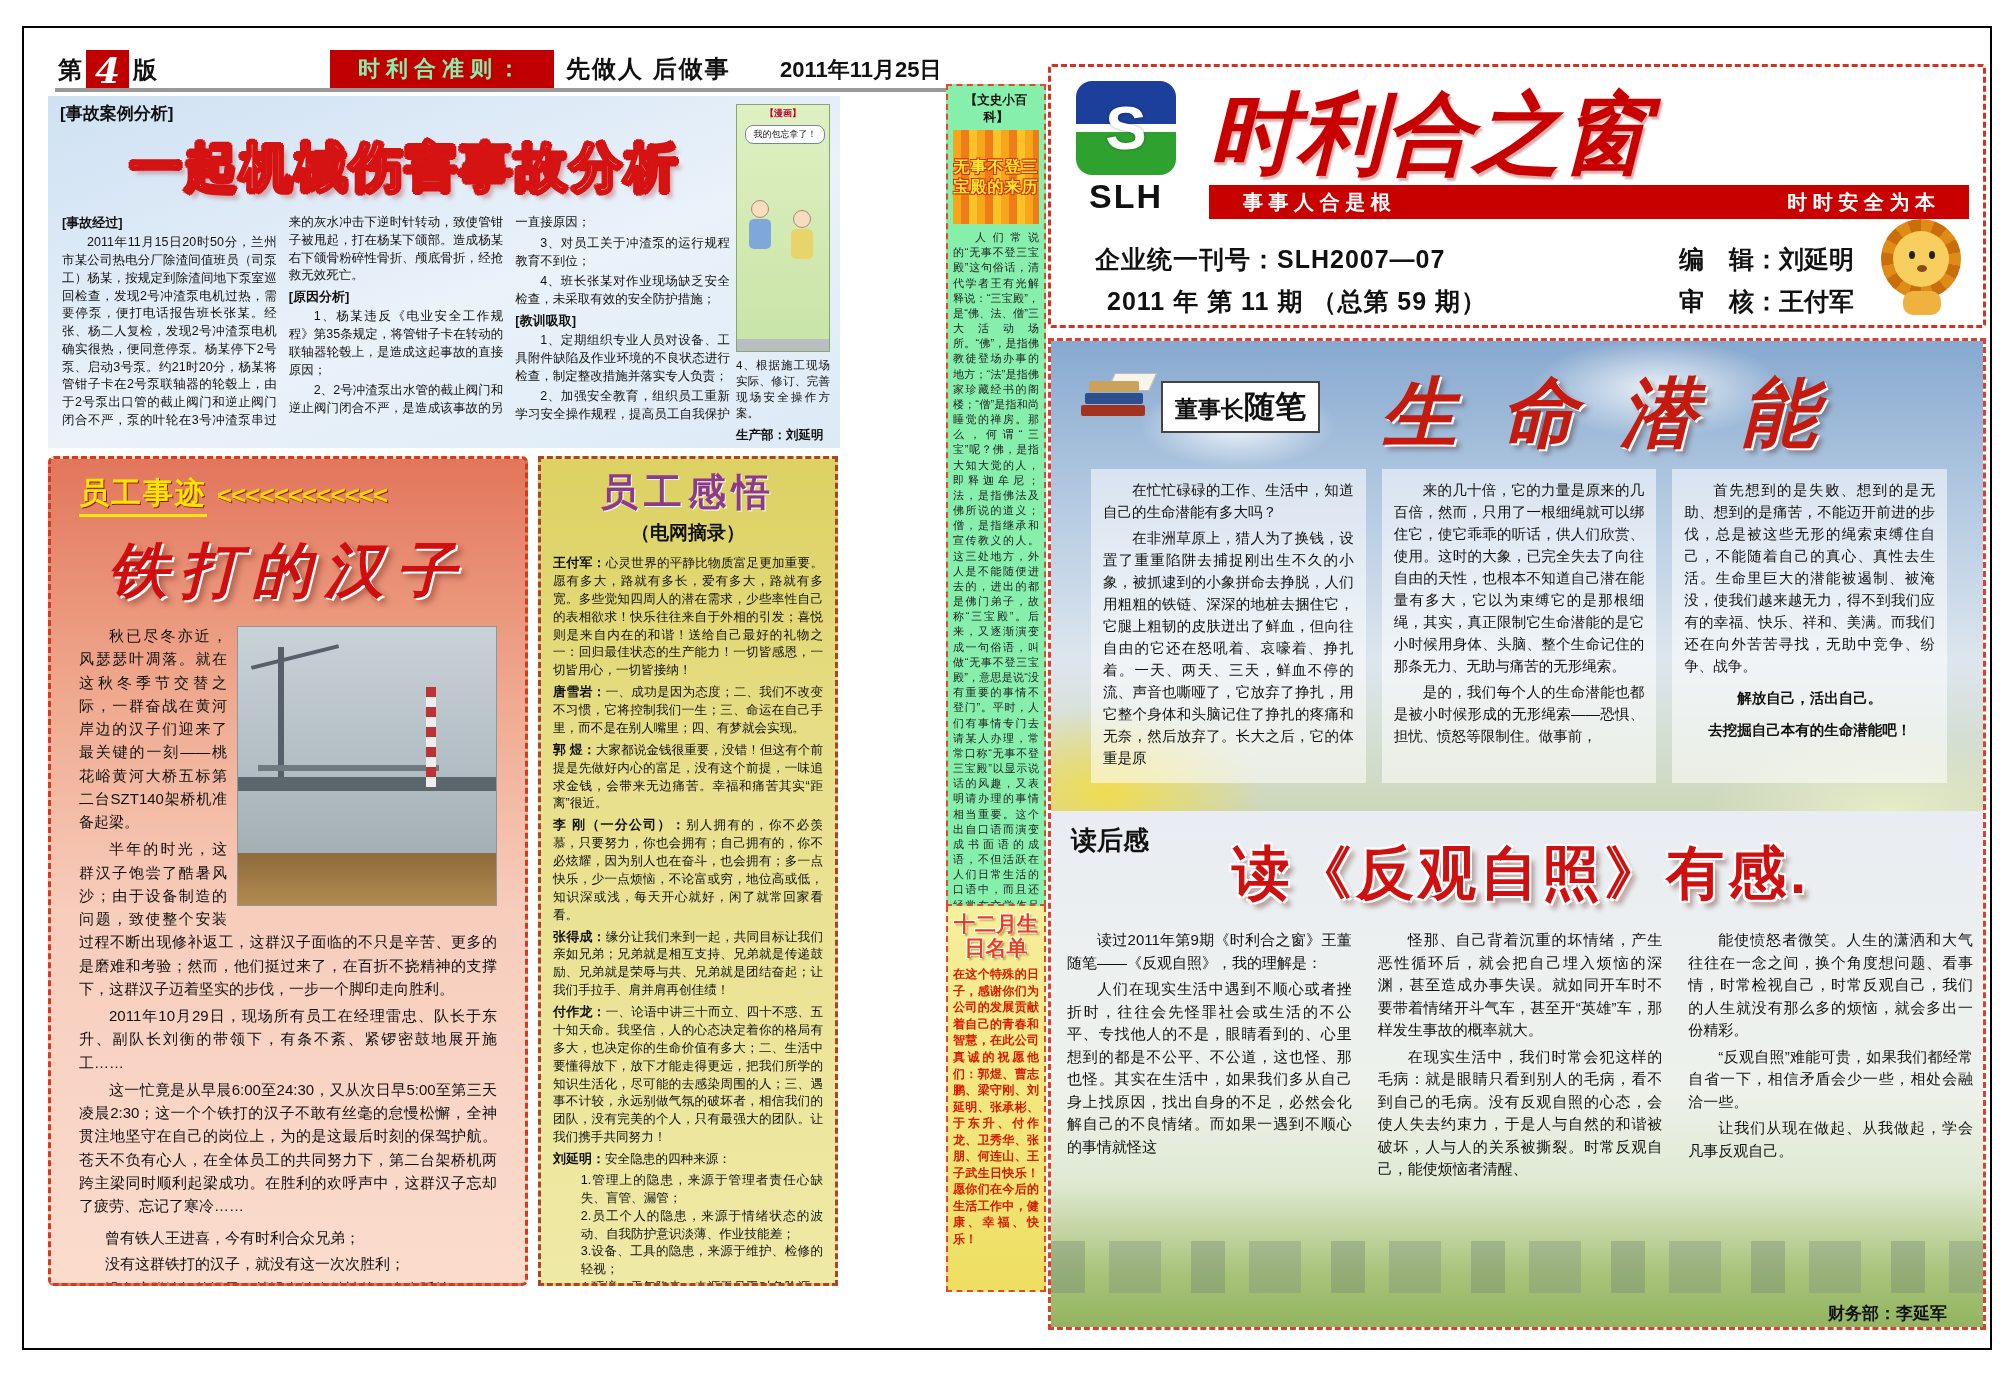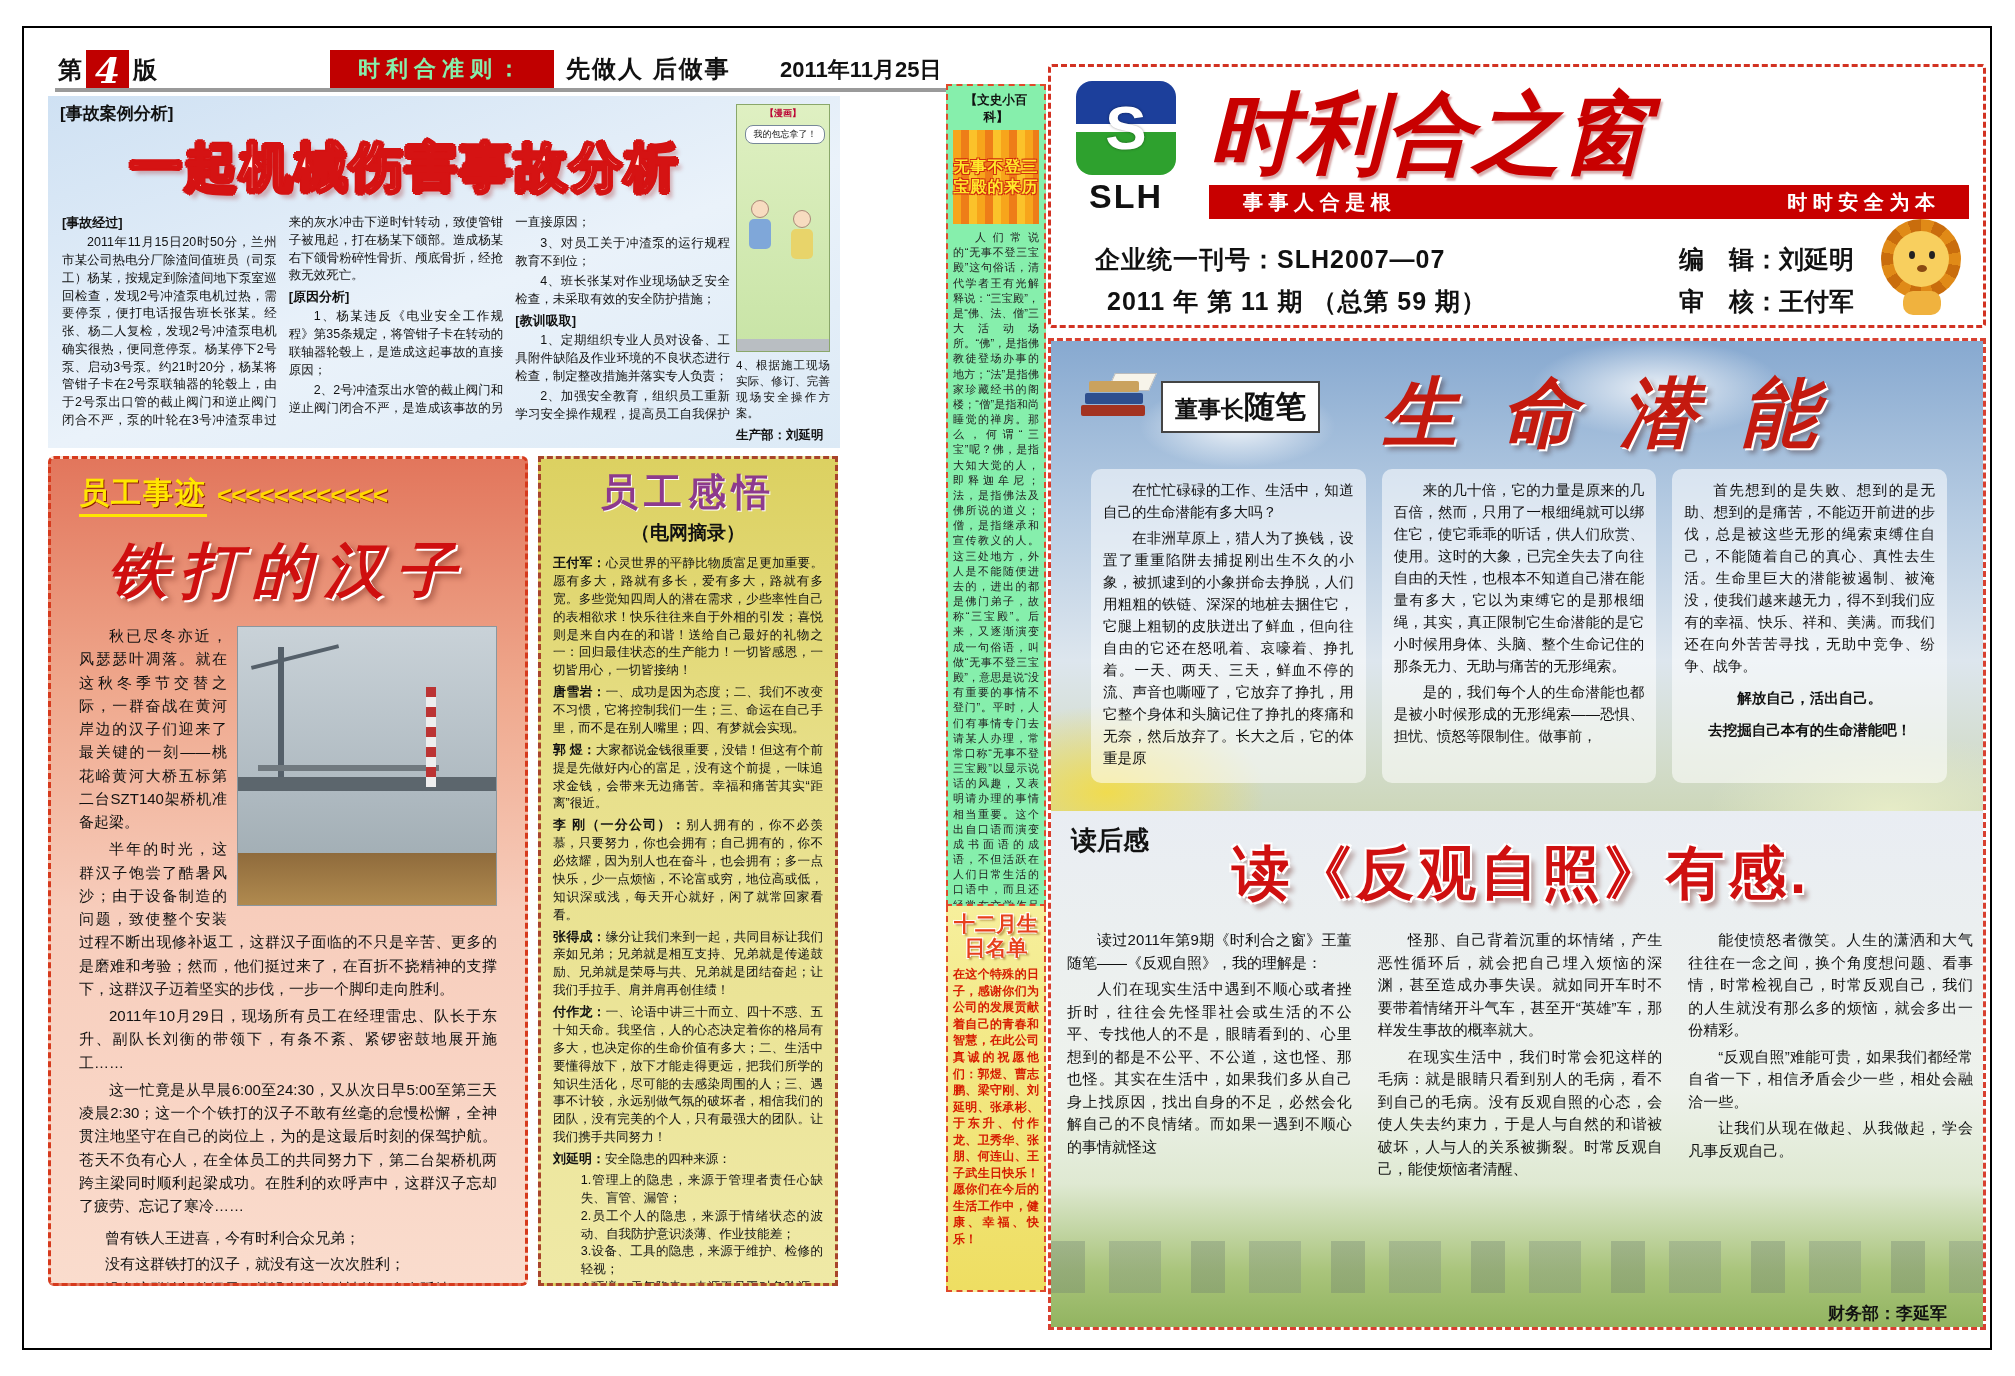--- a/index.html
+++ b/index.html
@@ -110,21 +110,21 @@
       linear-gradient(180deg,#87a9d0,#b8cde3 38%,#dde6ee 68%,#cdd7ba);overflow:hidden;}
   .essay-label{position:absolute;left:110px;top:40px;background:#fff;border:2px solid #444;padding:3px 12px;font-size:23px;font-weight:bold;}
   .essay-label .brush{font-family:"DejaVu Serif",serif;font-size:31px;}
   .books{position:absolute;left:30px;top:40px;width:72px;height:46px;}
   .books .b1,.books .b2,.books .b3{position:absolute;left:0;height:11px;width:64px;border-radius:2px;}
   .books .b1{top:24px;background:#a33321;} .books .b2{top:12px;width:58px;left:4px;background:#2e4f8e;} .books .b3{top:0;width:50px;left:8px;background:#caa25e;}
   .books .page{position:absolute;left:30px;top:-8px;width:40px;height:16px;background:#f7f4ea;transform:skewX(-24deg);border:1px solid #bbb;}
   .essay-title{position:absolute;left:330px;top:22px;font-family:"DejaVu Serif",serif;font-style:italic;font-weight:bold;font-size:76px;color:#c41a0f;letter-spacing:44px;white-space:nowrap;
     text-shadow:2px 2px 0 #fff,5px 5px 5px rgba(60,30,30,.4);}
   .essay-cols{position:absolute;left:40px;top:128px;width:856px;display:flex;gap:16px;}
-  .essay-col{flex:1;background:rgba(255,255,255,.55);border-radius:10px;padding:10px 12px;font-size:14.5px;line-height:1.52;text-align:justify;}
+  .essay-col{flex:1;background:rgba(255,255,255,.55);border-radius:0;padding:10px 12px;font-size:14.5px;line-height:1.52;text-align:justify;}
   .essay-col p{margin:0 0 4px 0;text-indent:2em;}
   .essay-col p.noindent-center{text-indent:0;text-align:center;font-weight:bold;margin-top:10px;}
 
   .review{position:relative;width:100%;height:548px;background:
       linear-gradient(180deg,#e9edf3,#eef2ec 50%,#dfe9d2 68%,#a9c47b 84%,#85ab51);overflow:hidden;}
   .review .city{position:absolute;left:0;bottom:66px;width:100%;height:52px;opacity:.35;
       background:repeating-linear-gradient(90deg,#6e7f70 0 34px,transparent 34px 58px,#7d8d7e 58px 110px,transparent 110px 140px);}
   .review-label{position:absolute;left:20px;top:12px;font-size:26px;font-weight:bold;}
   .review-title{position:absolute;left:120px;top:24px;width:700px;text-align:center;font-size:58px;font-weight:bold;color:#cf1010;letter-spacing:4px;
     text-shadow:-2px -2px 0 #fff,2px -2px 0 #fff,-2px 2px 0 #fff,2px 2px 0 #fff,5px 6px 5px rgba(90,20,10,.4);}

